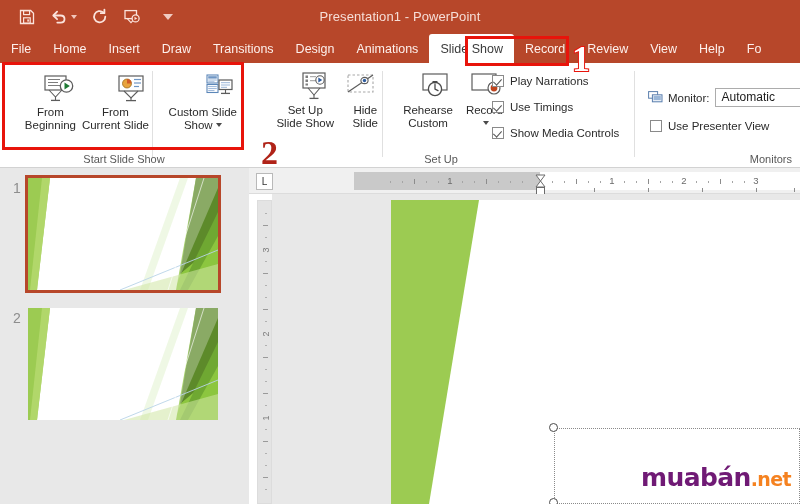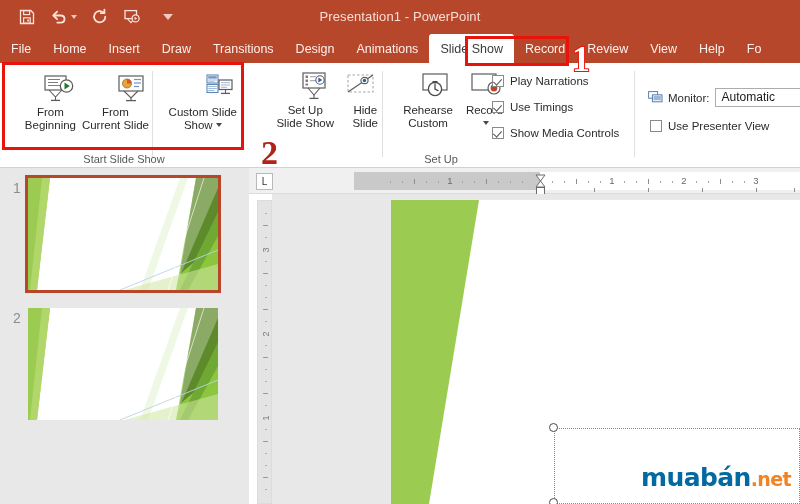--- a/index.html
+++ b/index.html
@@ -179,21 +179,21 @@
   }
   .handle {
     position: absolute; width: 9px; height: 9px; border-radius: 50%;
     background: #ffffff; border: 1.4px solid #4a4a4a;
   }
   .watermark {
     position: absolute; font-family: "DejaVu Sans", sans-serif;
     font-weight: bold; font-size: 25px; letter-spacing: -0.6px;
     white-space: nowrap; line-height: 1;
   }
-  .wm-a { color: #0369a1; }
+  .wm-a { color: #701a75; }
   .wm-b { color: #f58220; font-weight: bold; font-size: 19px; }
 </style>
 </head>
 <body>
 
 <div id="app">
 
   <div class="titlebar">
     <div class="qat">
       <span class="qat-item">
@@ -402,20 +402,21 @@
           <rect x="4.4" y="3.8" width="9.6" height="7" fill="#e8eef6" stroke="#5b7fae" stroke-width="1"></rect>
           <rect x="5.6" y="5" width="7.2" height="4" fill="#9ab6d8"></rect>
         </svg>
         <span class="mon-lbl">Monitor:</span>
         <span class="mon-select">Automatic</span>
       </div>
       <div class="chk-row" style="left:12px; top:57px;">
         <span class="chkbox"></span>
         <span class="chk-lbl">Use Presenter View</span>
       </div>
+      <div class="rgroup-label" style="text-align:right; padding-right:8px;">Monitors</div>
     </div>
   </div>
 
   <div class="anno-box" style="left:465px; top:36px; width:104px; height:30px;"></div>
   <div class="anno-num n1" style="left:572px; top:41px;">1</div>
 
   <div class="anno-box" style="left:2px; top:62px; width:242px; height:88px;"></div>
   <div class="anno-num n2" style="left:261px; top:136px;">2</div>
 
   <div class="thumbpane">

